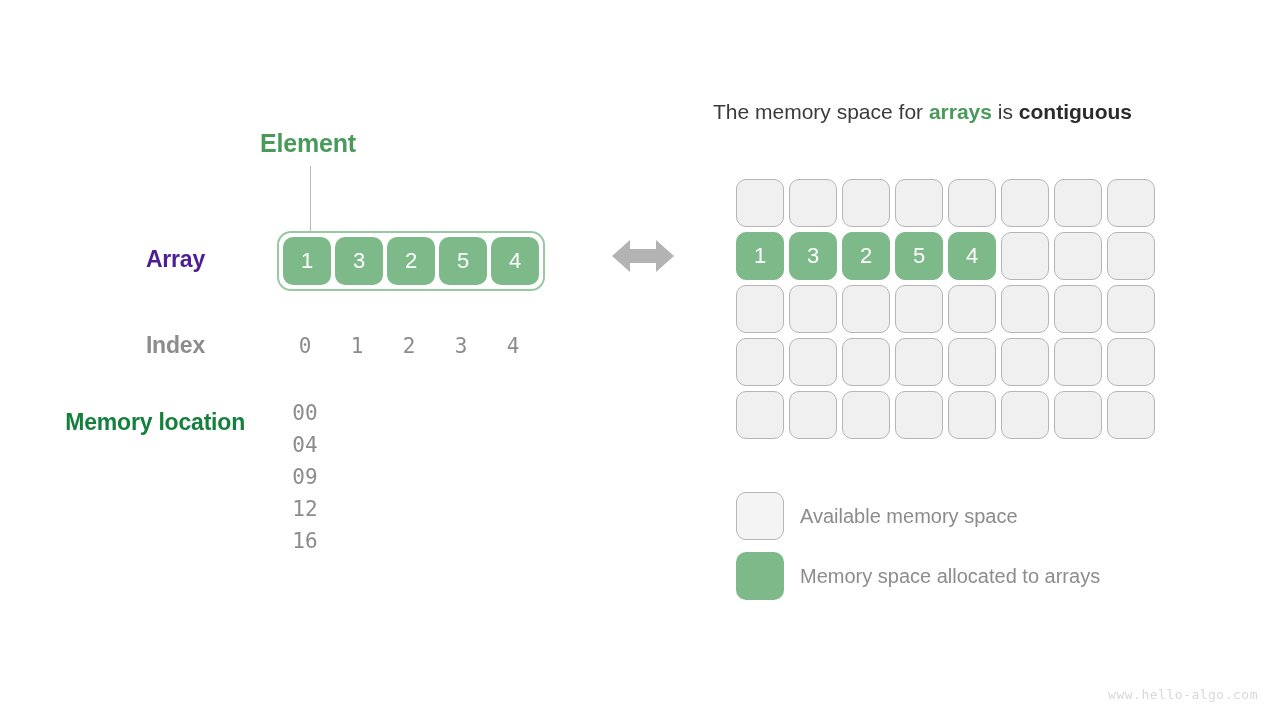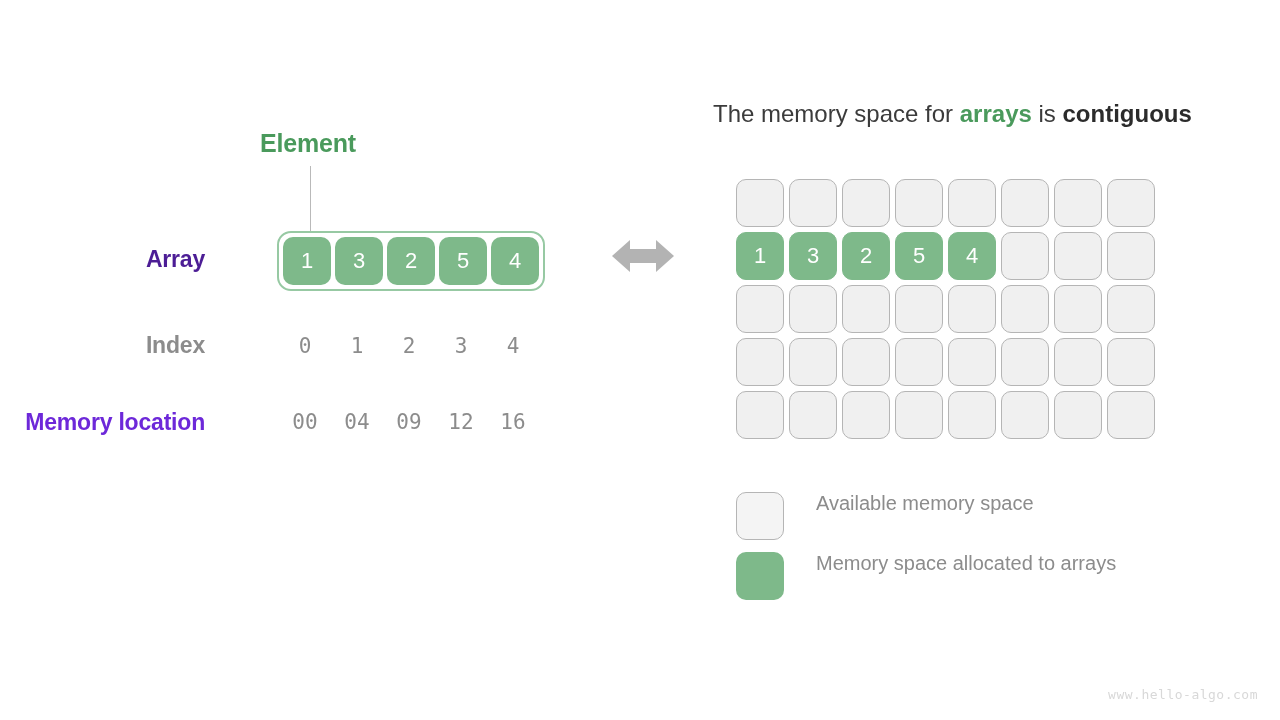--- a/index.html
+++ b/index.html
@@ -52,24 +52,25 @@
     width: 205px;
     top: 246px;
   }
   .row-label.index {
     color: #8c8c8c;
     left: 0;
     width: 205px;
     top: 332px;
   }
   .row-label.memory {
-    color: #6d28d9;
+    color: #15803d;
     left: 0;
     width: 205px;
     top: 409px;
+    padding-left: 40px;
   }
 
   .array-box {
     position: absolute;
     left: 277px;
     top: 231px;
     border: 2px solid #97c9a3;
     border-radius: 14px;
     padding: 4px;
     display: flex;
@@ -99,37 +100,37 @@
     font-size: 21px;
   }
   .num-row .num {
     width: 48px;
     height: 28px;
     display: flex;
     align-items: center;
     justify-content: center;
   }
   .num-row.index-row { top: 332px; }
-  .num-row.memory-row { top: 408px; }
+  .num-row.memory-row { top: 399px; flex-direction: column; }
 
   
   .arrow {
     position: absolute;
     left: 612px;
     top: 236px;
     width: 62px;
     height: 40px;
   }
 
   
   .right-title {
     position: absolute;
     left: 713px;
     top: 100px;
-    font-size: 24px;
+    font-size: 21px;
     color: #3b3b3b;
     white-space: nowrap;
     text-align: center;
   }
   .right-title .green-bold {
     color: #4a9a5c;
     font-weight: bold;
   }
   .right-title .dark-bold {
     color: #2b2b2b;
@@ -164,21 +165,22 @@
     border-color: #7eb98a;
   }
 
   .legend {
     position: absolute;
     left: 736px;
     top: 492px;
   }
   .legend-row {
     display: flex;
-    gap: 32px;
+    align-items: center;
+    gap: 16px;
     margin-bottom: 12px;
   }
   .swatch {
     width: 48px;
     height: 48px;
     border-radius: 10px;
     box-sizing: border-box;
   }
   .swatch.empty {
     background: #f4f4f4;

